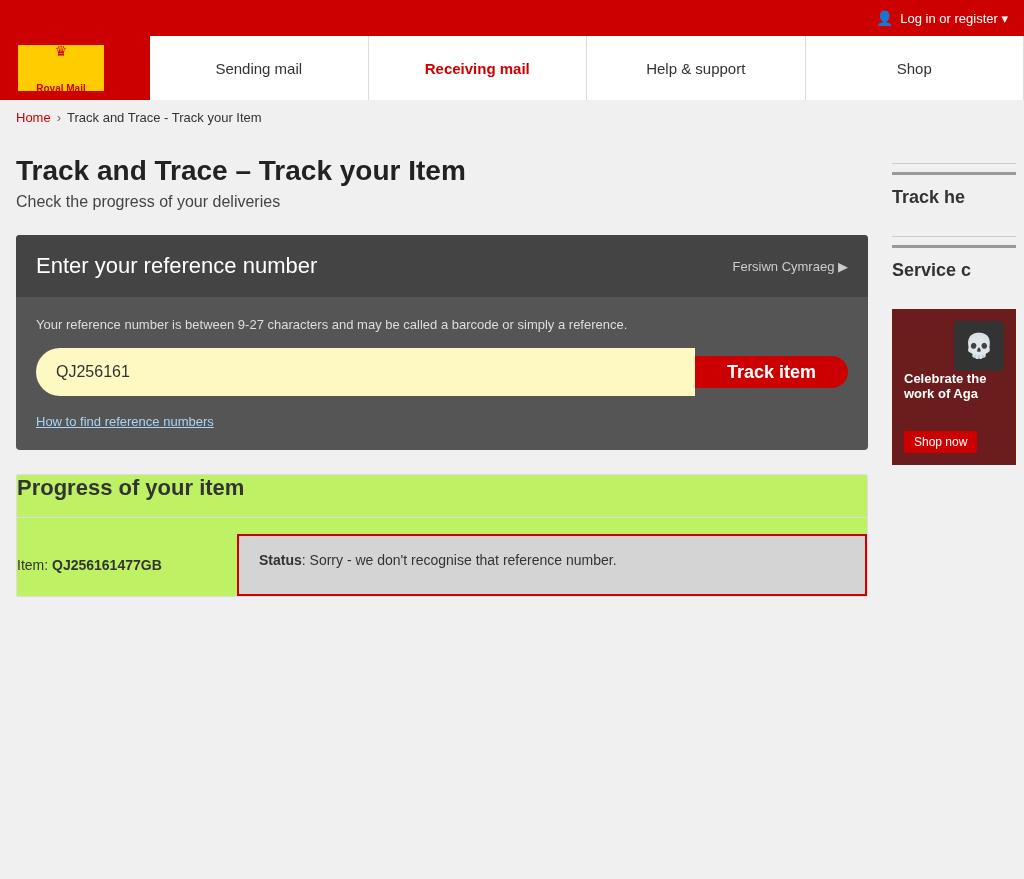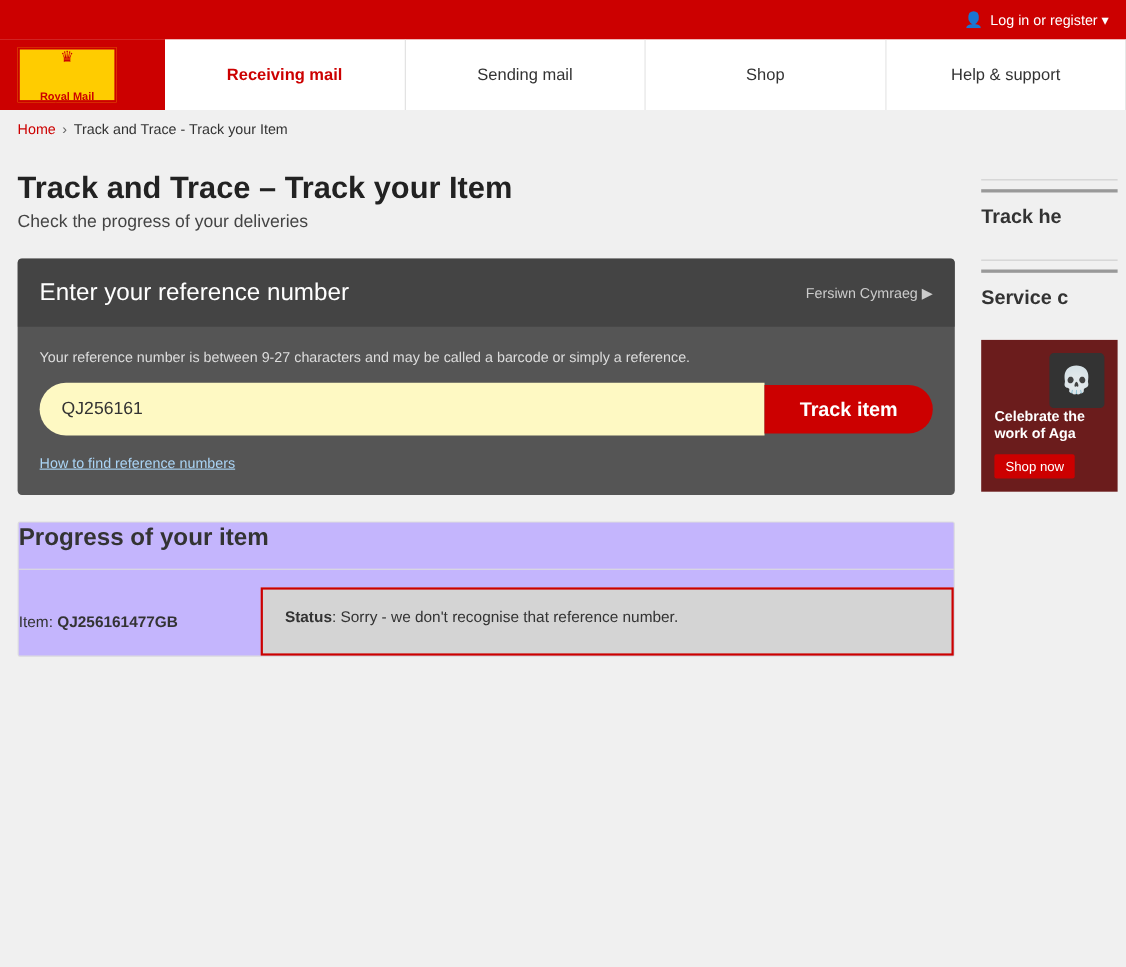--- a/index.html
+++ b/index.html
@@ -178,39 +178,39 @@
       padding: 0 20px;
       font-size: 16px;
       outline: none;
       background: #fef9c3;
       color: #333;
     }
     .track-btn {
       background: #cc0000;
       color: white;
       border: none;
-      height: 44px;
+      height: 32px;
       padding: 0 32px;
       font-size: 18px;
       font-weight: bold;
       border-radius: 0 24px 24px 0;
       cursor: pointer;
       white-space: nowrap;
     }
     .how-to-link {
       color: #aad4f5;
       font-size: 13px;
       cursor: pointer;
       text-decoration: underline;
     }
 
     
     .progress-section {
       border: 1px solid #ddd;
-      background: #c4b5fd;
+      background: #bef264;
       border-radius: 2px;
     }
     .progress-title {
       font-size: 22px;
       color: #333;
       margin-bottom: 16px;
       font-weight: bold;
     }
     .progress-divider {
       border: none;
@@ -271,21 +271,21 @@
       font-weight: bold;
       margin-bottom: 6px;
     }
     .sidebar-ad-btn {
       background: #cc0000;
       color: white;
       border: none;
       padding: 4px 10px;
       font-size: 12px;
       cursor: pointer;
-      margin-top: 6px;
+      margin-top: 24px;
       border-radius: 2px;
     }
     .sidebar-ad-img {
       width: 50px;
       height: 50px;
       background: #333;
       float: right;
       border-radius: 4px;
       display: flex;
       align-items: center;
@@ -304,31 +304,31 @@
 </div>
 
 <div class="header">
   <div class="logo-area">
     <div class="logo-box">
       <span class="logo-crown">♛</span>
       <span class="logo-text">Royal Mail</span>
     </div>
   </div>
   <nav class="nav">
+    <div class="nav-item">
+      <span>Sending mail</span>
+    </div>
     <div class="nav-item active">
       <span>Receiving mail</span>
     </div>
     <div class="nav-item">
-      <span>Sending mail</span>
+      <span>Help &amp; support</span>
     </div>
     <div class="nav-item">
       <span>Shop</span>
-    </div>
-    <div class="nav-item">
-      <span>Help &amp; support</span>
     </div>
   </nav>
 </div>
 
 <div class="breadcrumb">
   <a class="breadcrumb-home">Home</a>
   <span class="breadcrumb-sep">›</span>
   <span class="breadcrumb-current">Track and Trace - Track your Item</span>
 </div>
 

